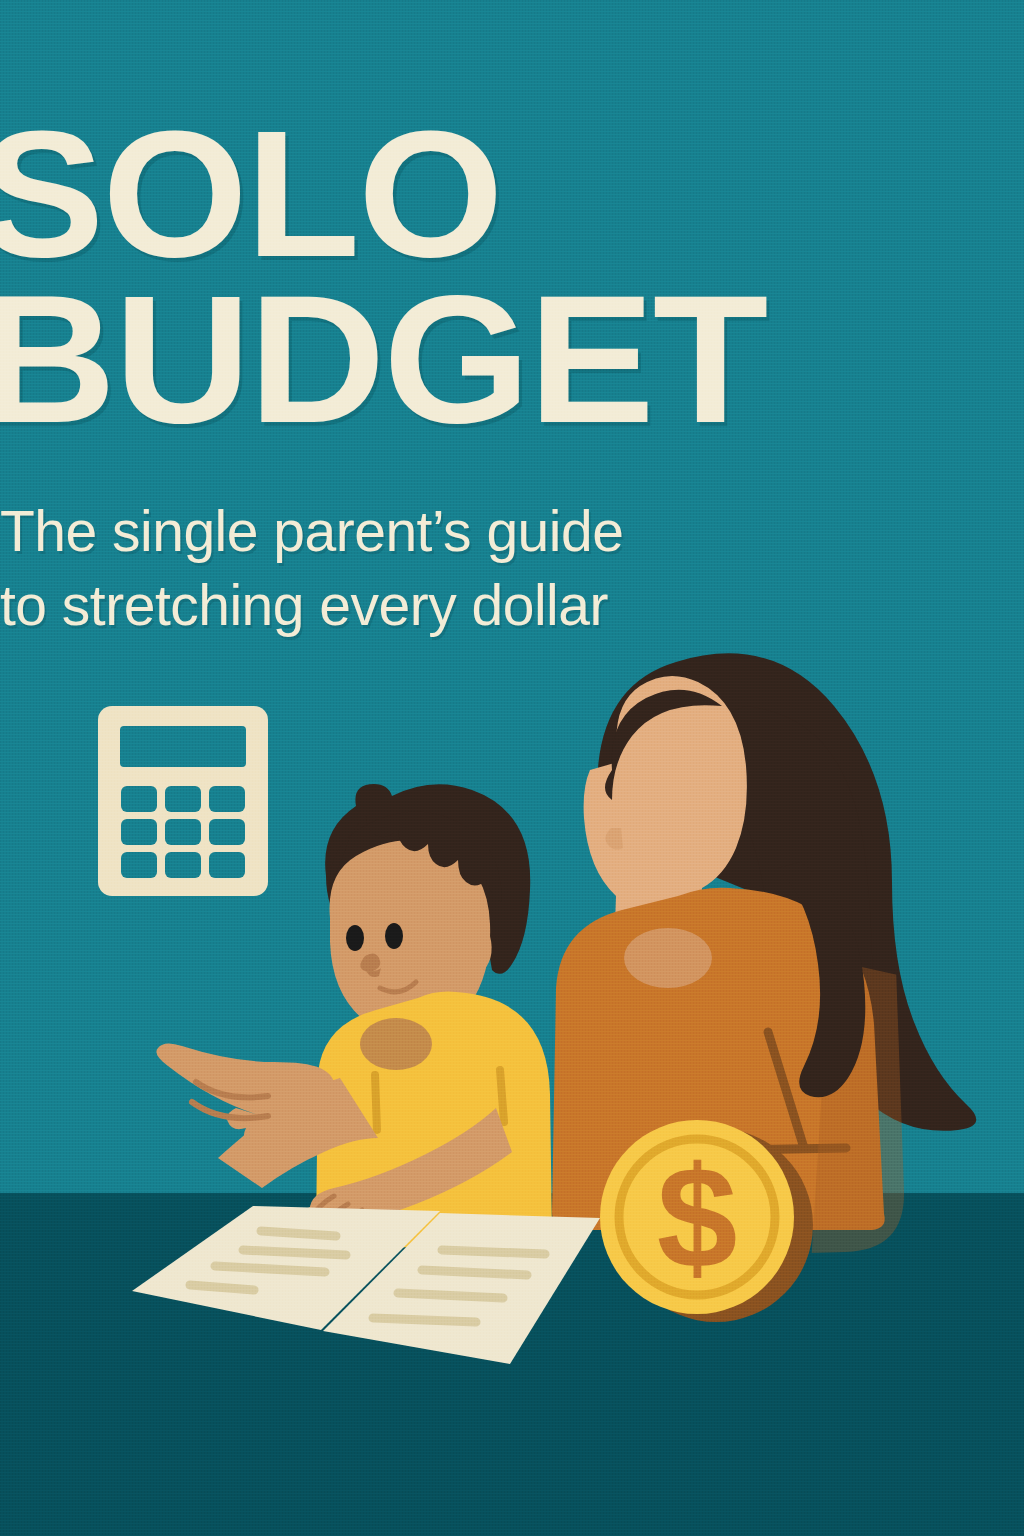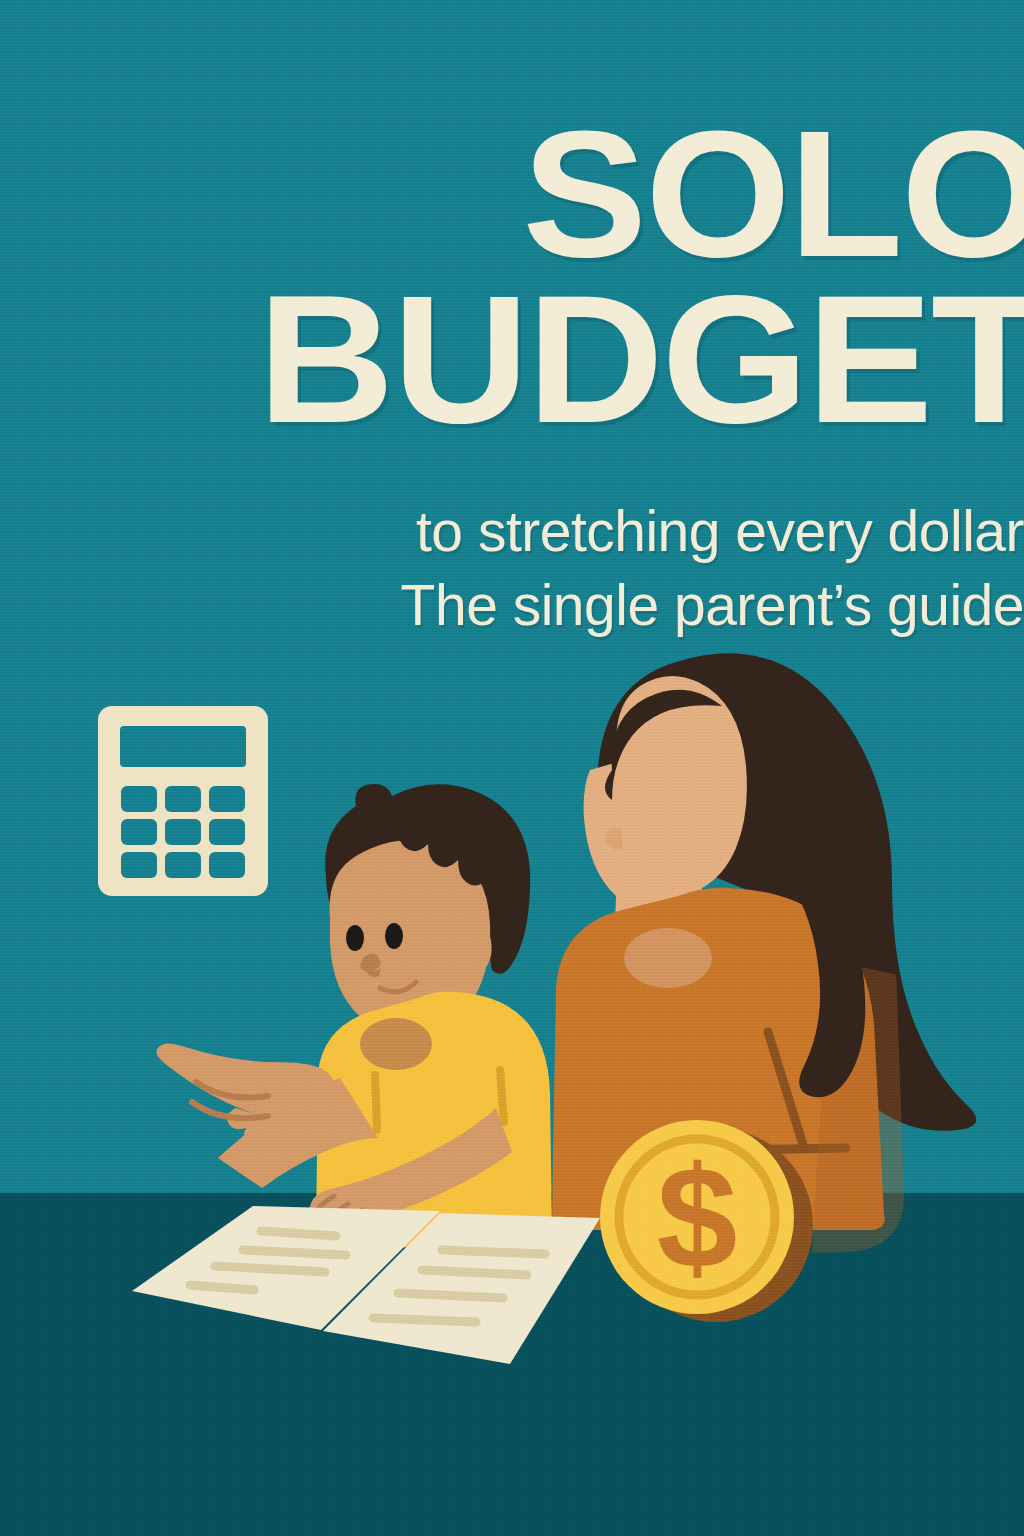--- a/index.html
+++ b/index.html
@@ -26,21 +26,21 @@
     mix-blend-mode:overlay;
   }
   
   #table-surface {
     position:absolute; left:0; top:1193px; width:1024px; height:343px;
     background:#07505C; z-index:5;
   }
   
   #title-block {
     position:absolute; left:0; top:0; width:1024px; z-index:40;
-    text-align:right;
+    text-align:left;
   }
   .title-line {
     color:#F3ECD6;
     font-weight:700;
     font-size:180px;
     line-height:.84;
     letter-spacing:-2px;
     transform:scaleX(1.04);
     text-shadow:3px 4px 0 rgba(4,58,68,.22);
     white-space:nowrap;
@@ -328,19 +328,19 @@
       <rect x="23" y="146" width="36" height="26" rx="6"></rect>
       <rect x="67" y="146" width="36" height="26" rx="6"></rect>
       <rect x="111" y="146" width="36" height="26" rx="6"></rect>
     </g>
   </svg>
 
   <div id="title-block">
     <div class="title-line" id="title-1">SOLO</div>
     <div class="title-line" id="title-2">BUDGET</div>
     <div id="subtitle-block">
+      <div class="subtitle-line">The single parent’s guide</div>
       <div class="subtitle-line">to stretching every dollar</div>
-      <div class="subtitle-line">The single parent’s guide</div>
     </div>
   </div>
 
   <div id="grain"></div>
 </div>
 
 </body></html>

